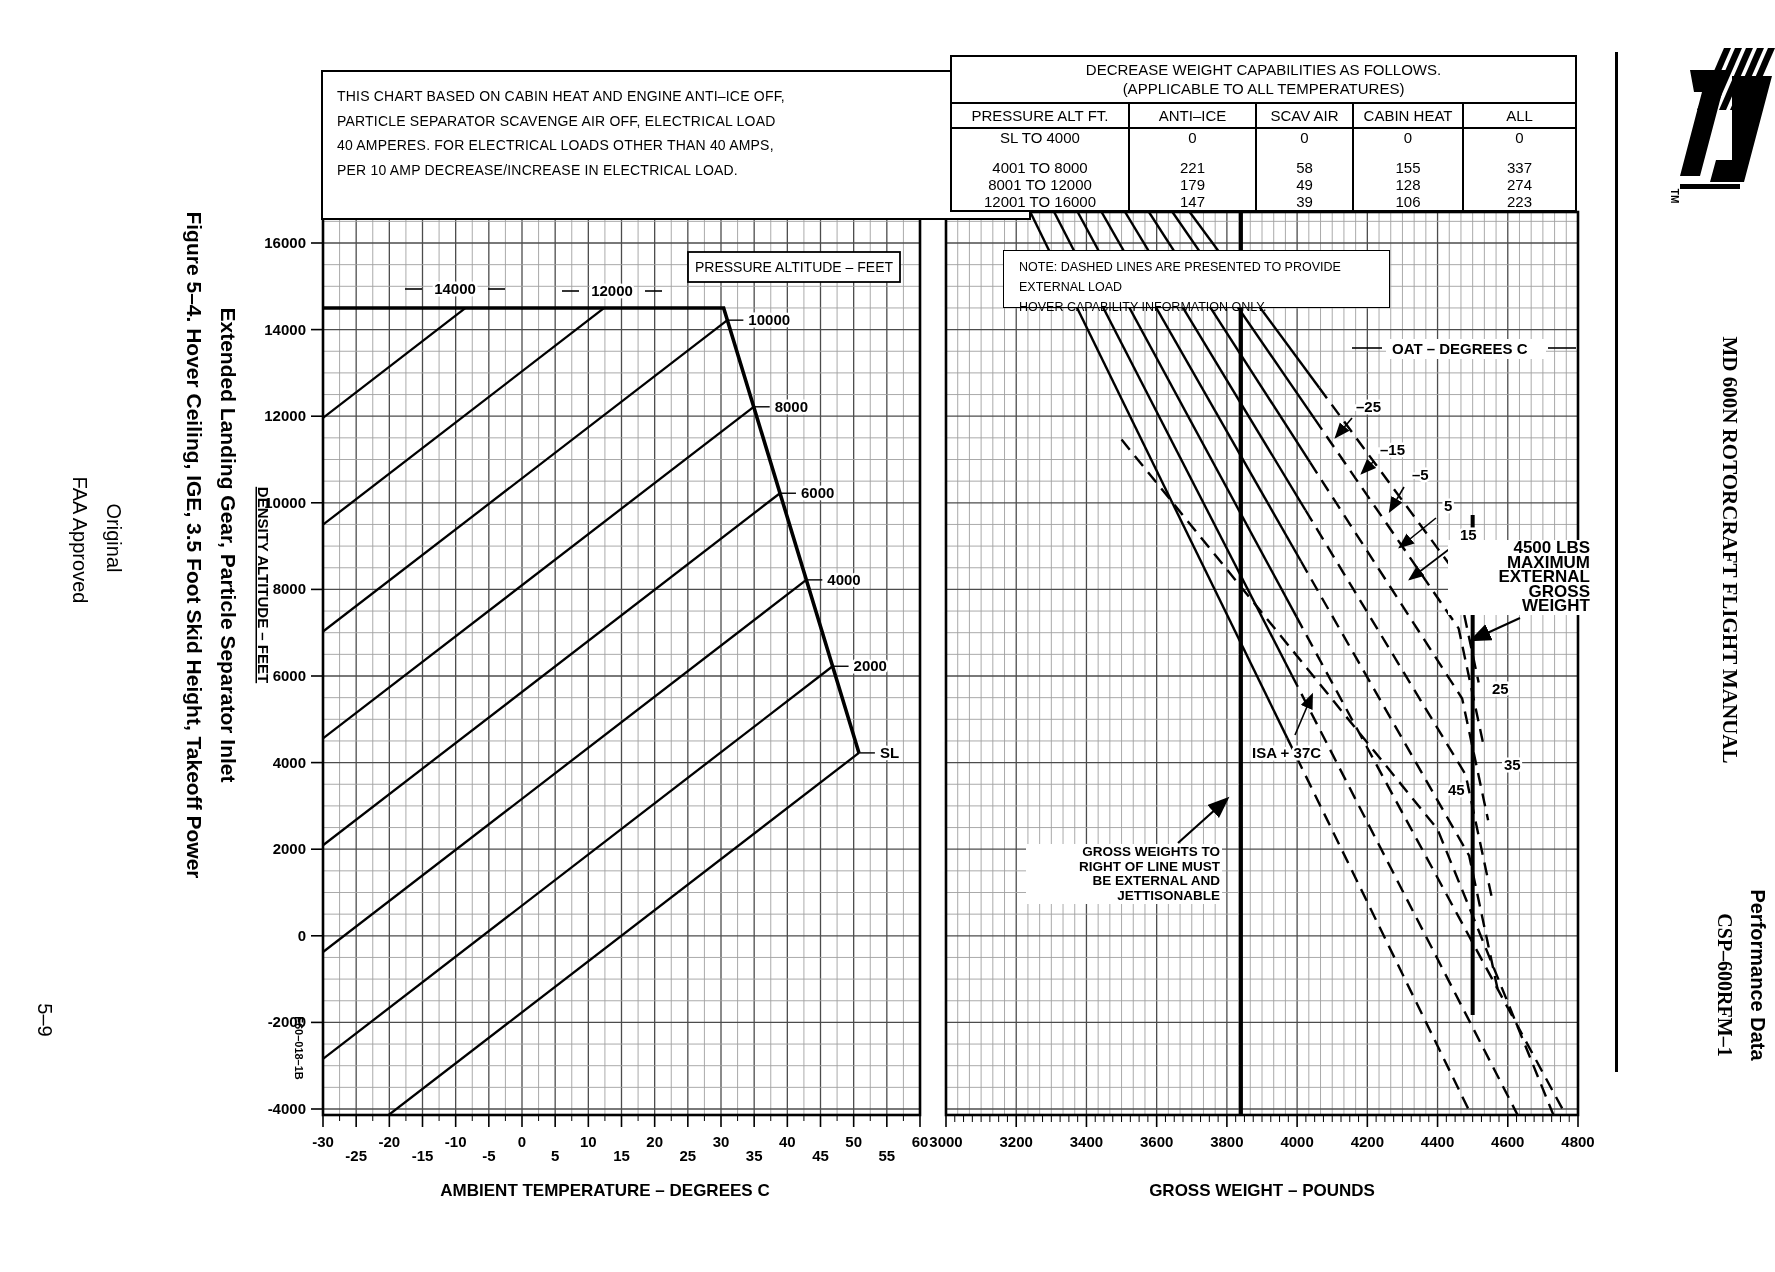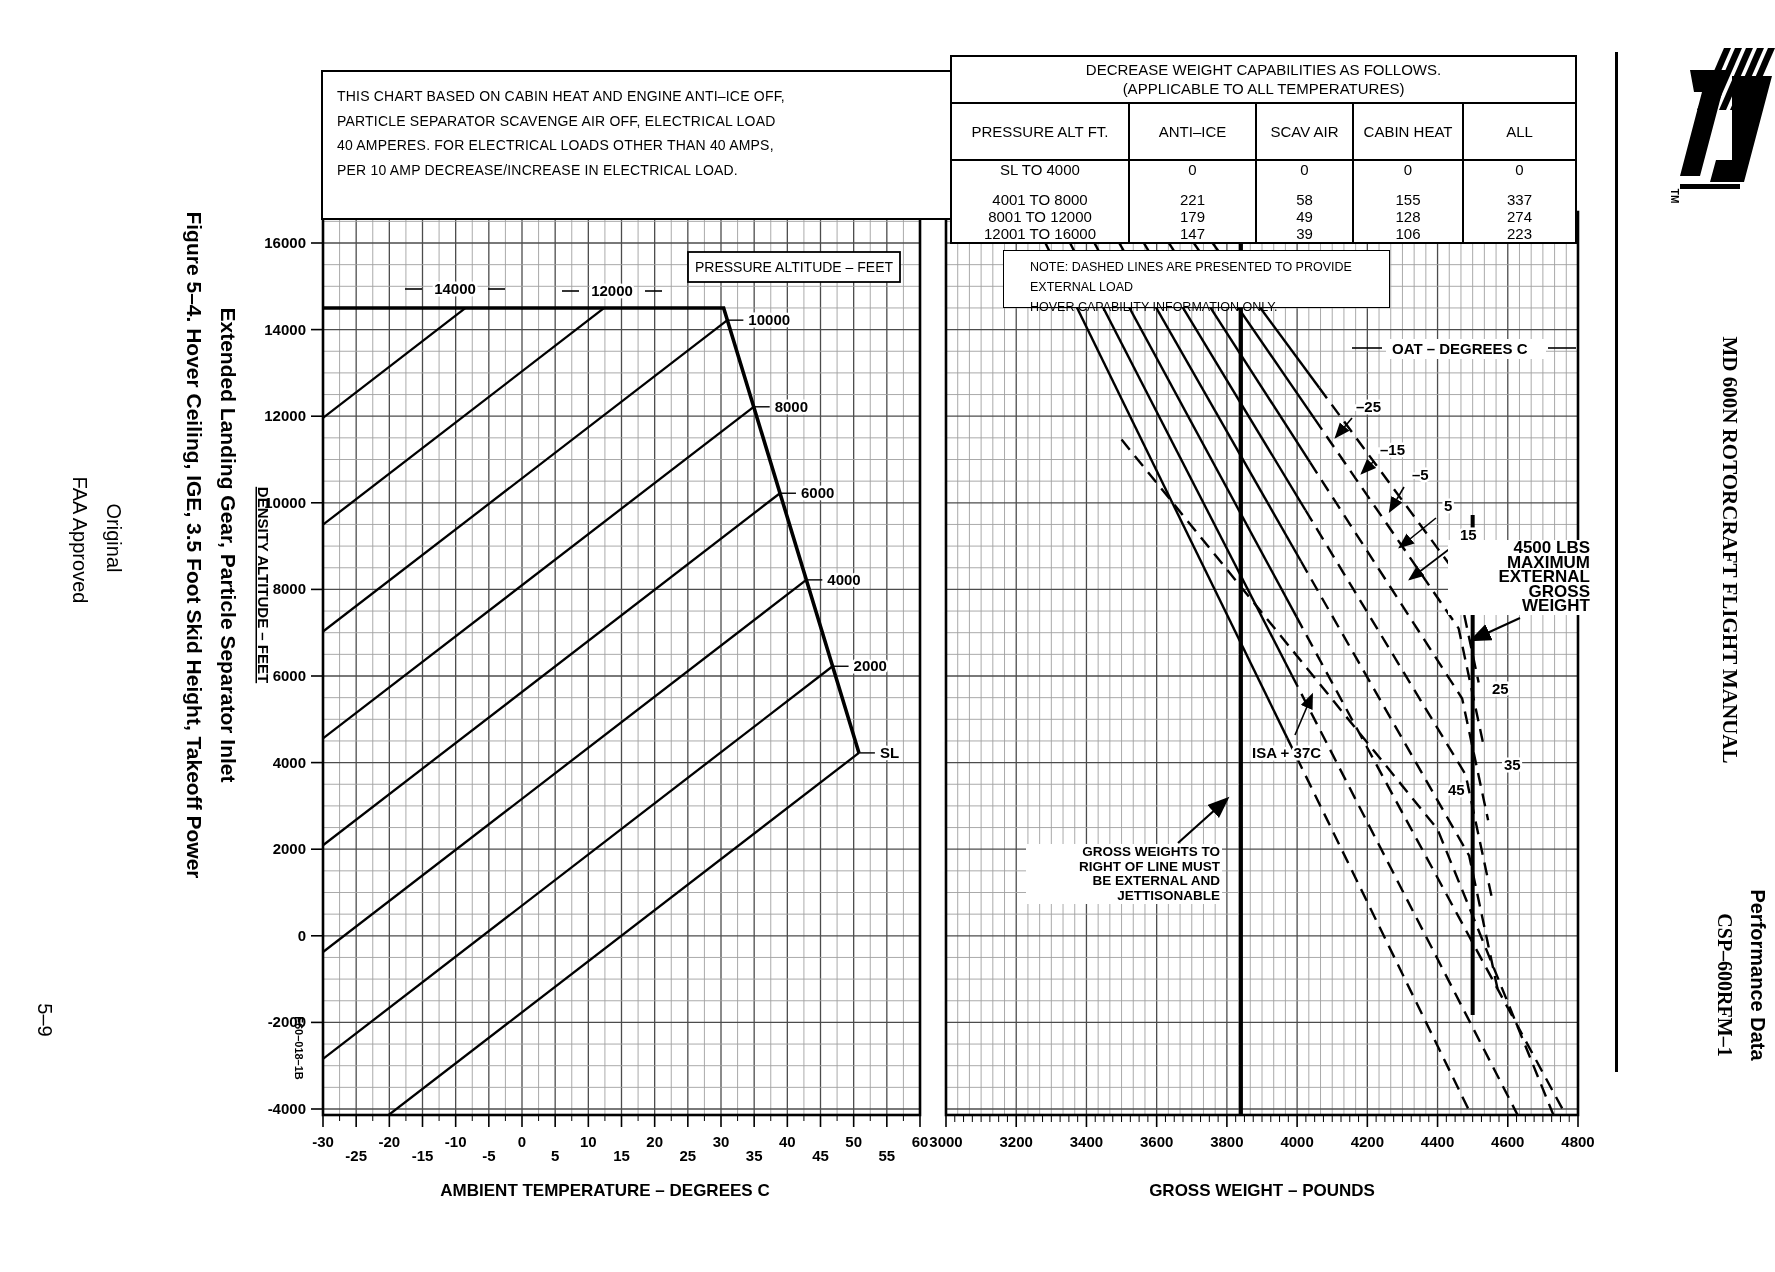--- a/index.html
+++ b/index.html
@@ -2,28 +2,28 @@
 <html><head>
 <meta charset="utf-8">
 <style>
   html,body{margin:0;padding:0;background:#e8e8e8;}
   .page{position:relative;width:1775px;height:1272px;background:#fff;overflow:hidden;
         font-family:"Liberation Sans",sans-serif;color:#000;}
   svg{position:absolute;left:0;top:0;}
   .abs{position:absolute;}
   .box{position:absolute;background:#fff;border:2px solid #000;box-sizing:border-box;}
   .conditions{font-size:14px;line-height:24.5px;padding:12px 10px 0 14px;letter-spacing:.2px;}
-  .dashednote{font-size:12.5px;line-height:20px;padding:6px 8px 0 26px;border-width:1.5px;}
+  .dashednote{font-size:12.5px;line-height:20px;padding:6px 8px 0 15px;border-width:1.5px;}
   .anno{position:absolute;background:#fff;text-align:right;font-weight:700;font-size:17px;line-height:14.5px;padding:1px 2px;}
   .wtable{position:absolute;left:950px;top:55px;width:625px;border-collapse:collapse;
           background:#fff;table-layout:fixed;}
   .wtable,.wtable td,.wtable th{border:0;}
   .wtable{border:2.5px solid #000;}
   .wtable .ttl td{border-bottom:2.5px solid #000;text-align:center;font-size:15px;padding:3px 0 4px 0;line-height:19px;}
-  .wtable th{border-bottom:2.5px solid #000;border-left:2px solid #000;font-weight:400;font-size:15px;padding:19px 0;}
+  .wtable th{border-bottom:2.5px solid #000;border-left:2px solid #000;font-weight:400;font-size:15px;padding:3px 0;}
   .wtable th:first-child{border-left:0;}
   .wtable td.c{border-left:2px solid #000;text-align:center;font-size:15px;padding:0;}
   .wtable td.c:first-child{border-left:0;}
   .wtable tbody tr.gap td{padding-top:13px;}
   .wtable tbody tr td{padding-top:1px;}
   .vtext{position:absolute;white-space:nowrap;transform:translate(-50%,-50%) rotate(90deg);}
   .sep{position:absolute;background:#000;}
 </style>
 </head>
 <body>

